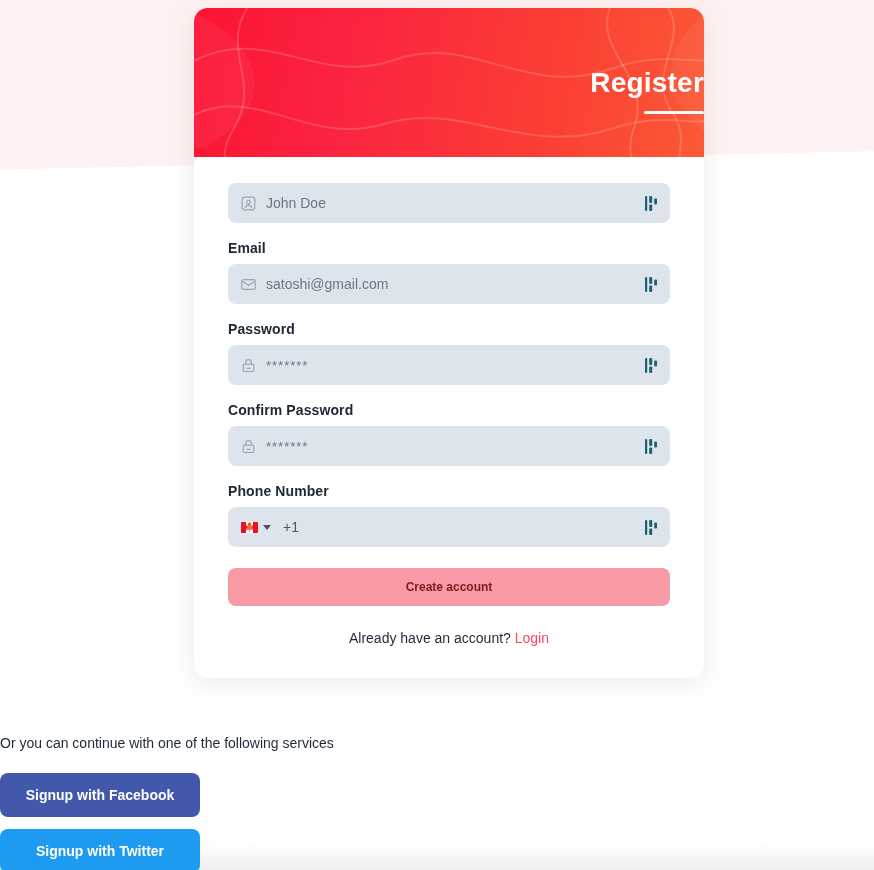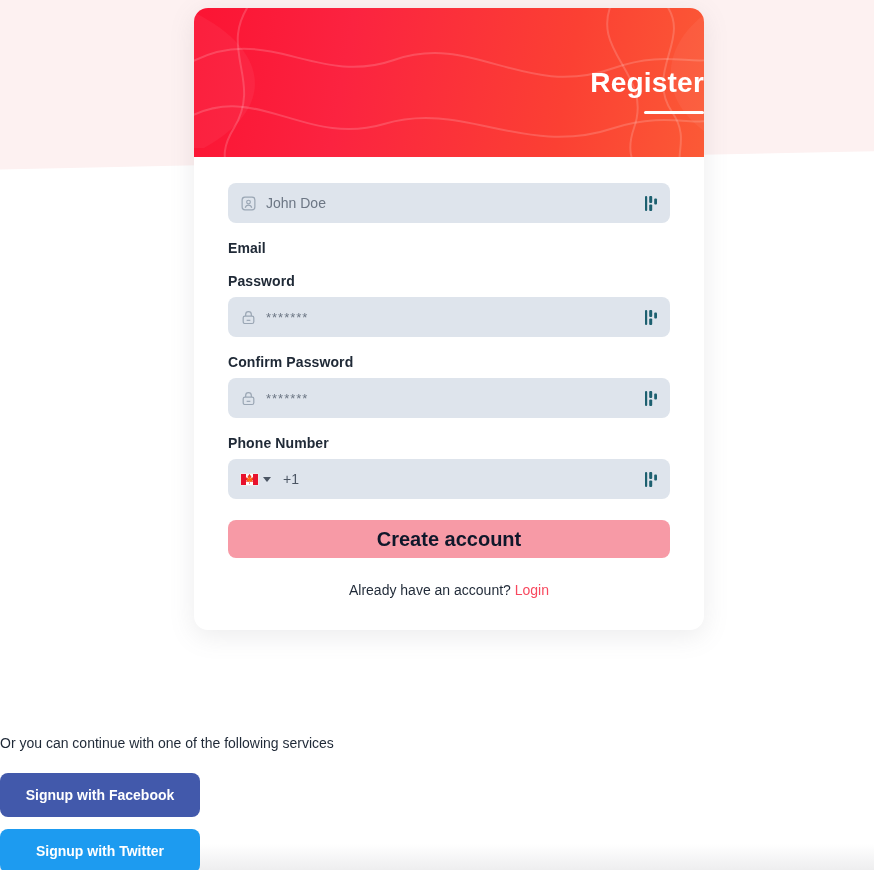--- a/index.html
+++ b/index.html
@@ -174,22 +174,22 @@
   }
 
   
   .submit-btn {
     width: 100%;
     height: 38px;
     margin-top: 4px;
     border: none;
     border-radius: 8px;
     background: #f79aa6;
-    color: #0f172a;
-    font-size: 20px;
+    color: #7f1d1d;
+    font-size: 12px;
     font-weight: bold;
     font-family: inherit;
     cursor: default;
   }
 
   .login-line {
     text-align: center;
     font-size: 14px;
     color: #1f2937;
     margin-top: 24px;
@@ -281,20 +281,37 @@
             <rect x="4.2" y="9.5" width="3" height="6.5" rx="1"></rect>
             <rect x="9.2" y="3.5" width="2.8" height="6" rx="1"></rect>
           </svg>
         </span>
       </div>
     </div>
 
     
     <div class="field">
       <div class="field-label">Email</div>
+      <div class="input-row">
+        <span class="lead-icon">
+          <svg viewBox="0 0 24 24" fill="none" stroke="currentColor" stroke-width="1.7">
+            <rect x="2.5" y="5" width="19" height="14" rx="2.5"></rect>
+            <path d="M3.5 7.5 12 13.4 20.5 7.5"></path>
+          </svg>
+        </span>
+        <span class="input-text">satoshi@gmail.com</span>
+        <span class="tail-icon">
+          <svg viewBox="0 0 14 17" fill="#1d6070">
+            <rect x="0" y="1" width="2.2" height="15" rx="1"></rect>
+            <rect x="4.2" y="1" width="3" height="7" rx="1"></rect>
+            <rect x="4.2" y="9.5" width="3" height="6.5" rx="1"></rect>
+            <rect x="9.2" y="3.5" width="2.8" height="6" rx="1"></rect>
+          </svg>
+        </span>
+      </div>
     </div>
 
     
     <div class="field">
       <div class="field-label">Password</div>
       <div class="input-row">
         <span class="lead-icon">
           <svg viewBox="0 0 24 24" fill="none" stroke="currentColor" stroke-width="1.7">
             <rect x="4.5" y="10" width="15" height="10.5" rx="2.5"></rect>
             <path d="M8 10V7.6a4 4 0 0 1 8 0V10"></path>

